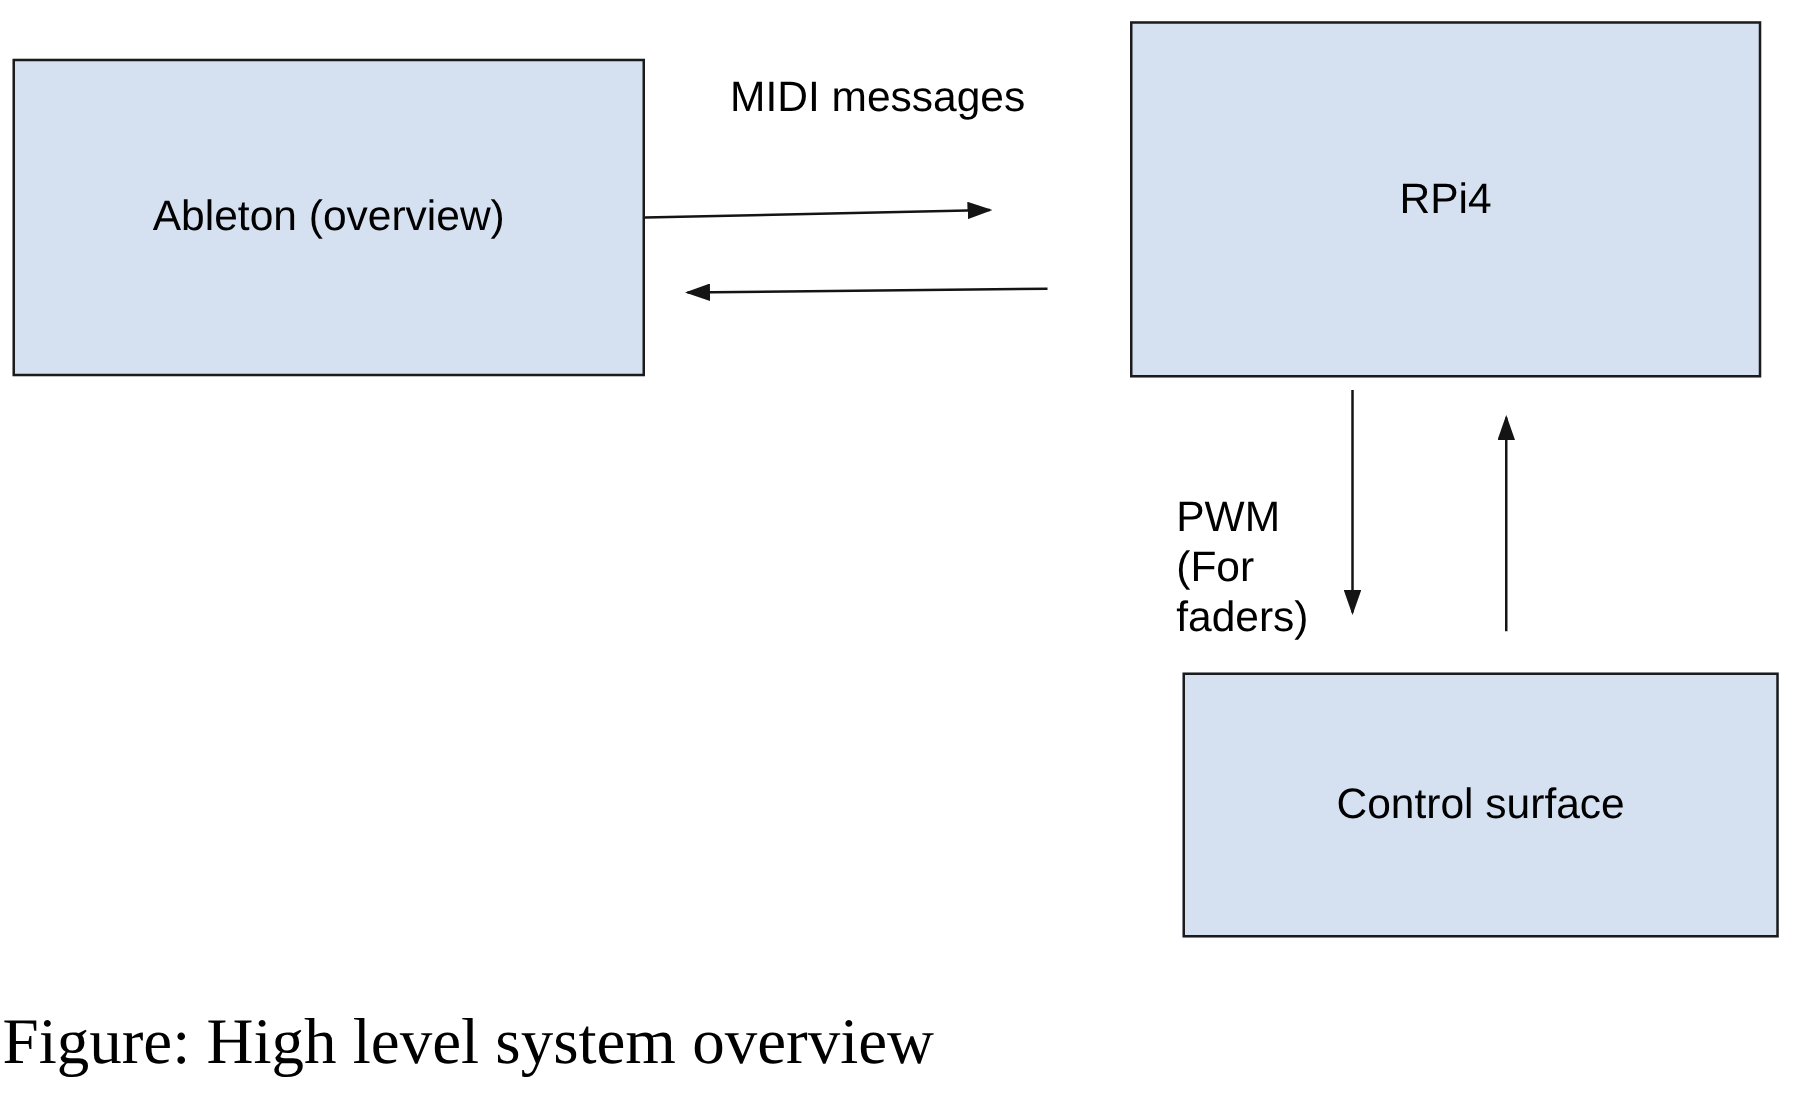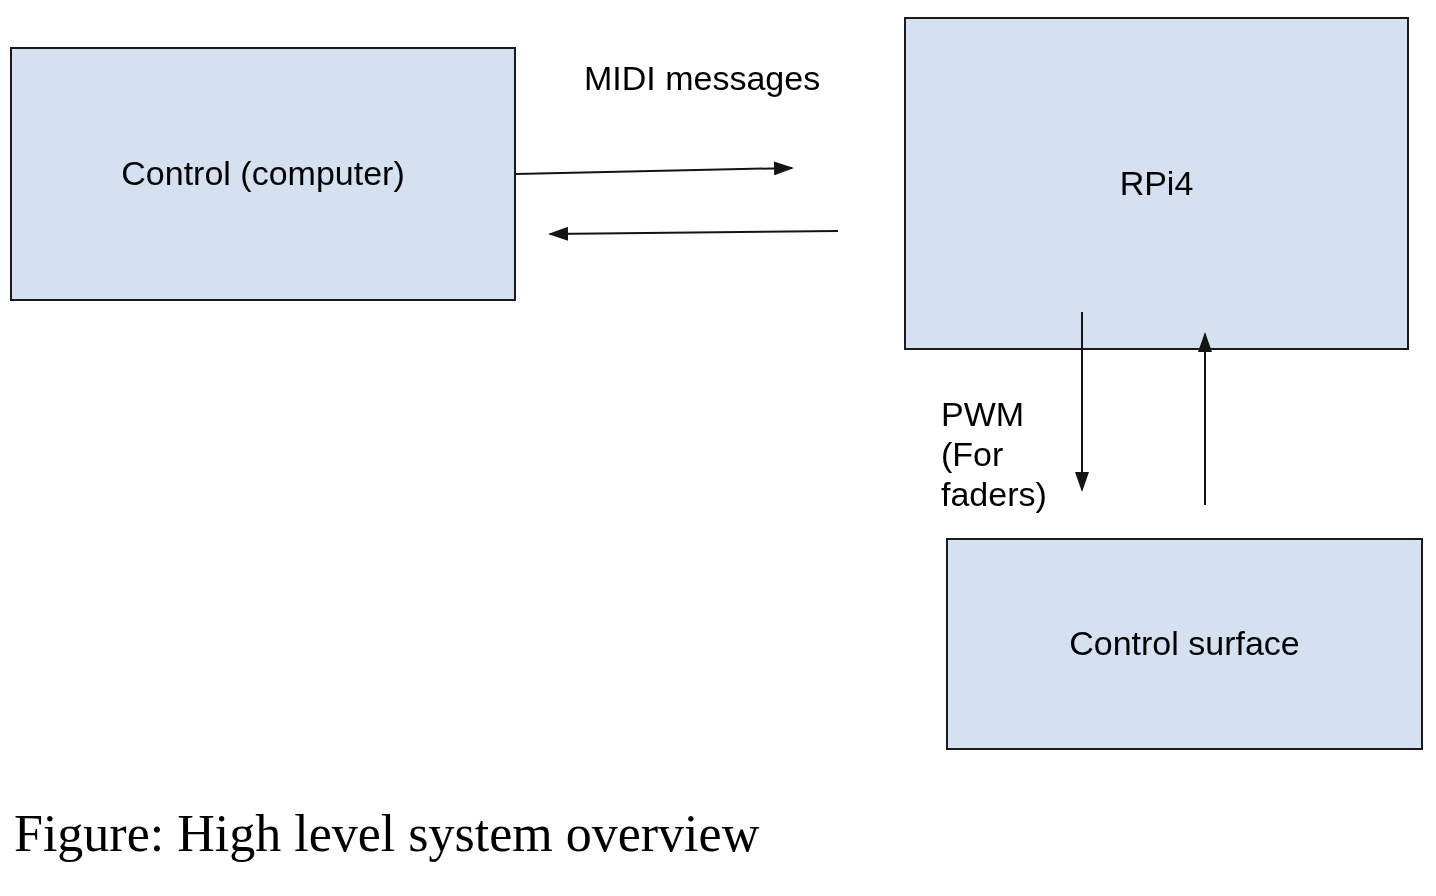--- a/index.html
+++ b/index.html
@@ -25,21 +25,21 @@
     align-items: center;
     justify-content: center;
   }
   .node-label {
     font-size: 34px;
     line-height: 1.1;
     color: #000000;
     white-space: nowrap;
   }
   #node-ableton   { left: 10px;  top: 47px;  width: 506px; height: 254px; }
-  #node-rpi4      { left: 904px; top: 17px;  width: 505px; height: 333px; }
+  #node-rpi4      { left: 904px; top: 17px;  width: 505px; height: 285px; }
   #node-control   { left: 946px; top: 538px; width: 477px; height: 212px; }
 
   .arrows {
     position: absolute;
     left: 0; top: 0;
     width: 1436px;
     height: 896px;
   }
   .arrows line {
     stroke: var(--arrow-stroke, #141414);
@@ -67,30 +67,29 @@
   }
   .caption {
     position: absolute;
     left: 2px;
     top: 804px;
     font-family: "Liberation Serif", serif;
     font-size: 52px;
     line-height: 60px;
     color: #000000;
     white-space: nowrap;
-    margin-left: 12px;
   }
 </style>
 </head>
 <body>
 
 <div class="canvas">
 
   <div class="node" id="node-ableton">
-    <span class="node-label">Control (computer)</span>
+    <span class="node-label">Ableton (overview)</span>
   </div>
 
   <div class="node" id="node-rpi4">
     <span class="node-label">RPi4</span>
   </div>
 
   <div class="node" id="node-control">
     <span class="node-label">Control surface</span>
   </div>
 

